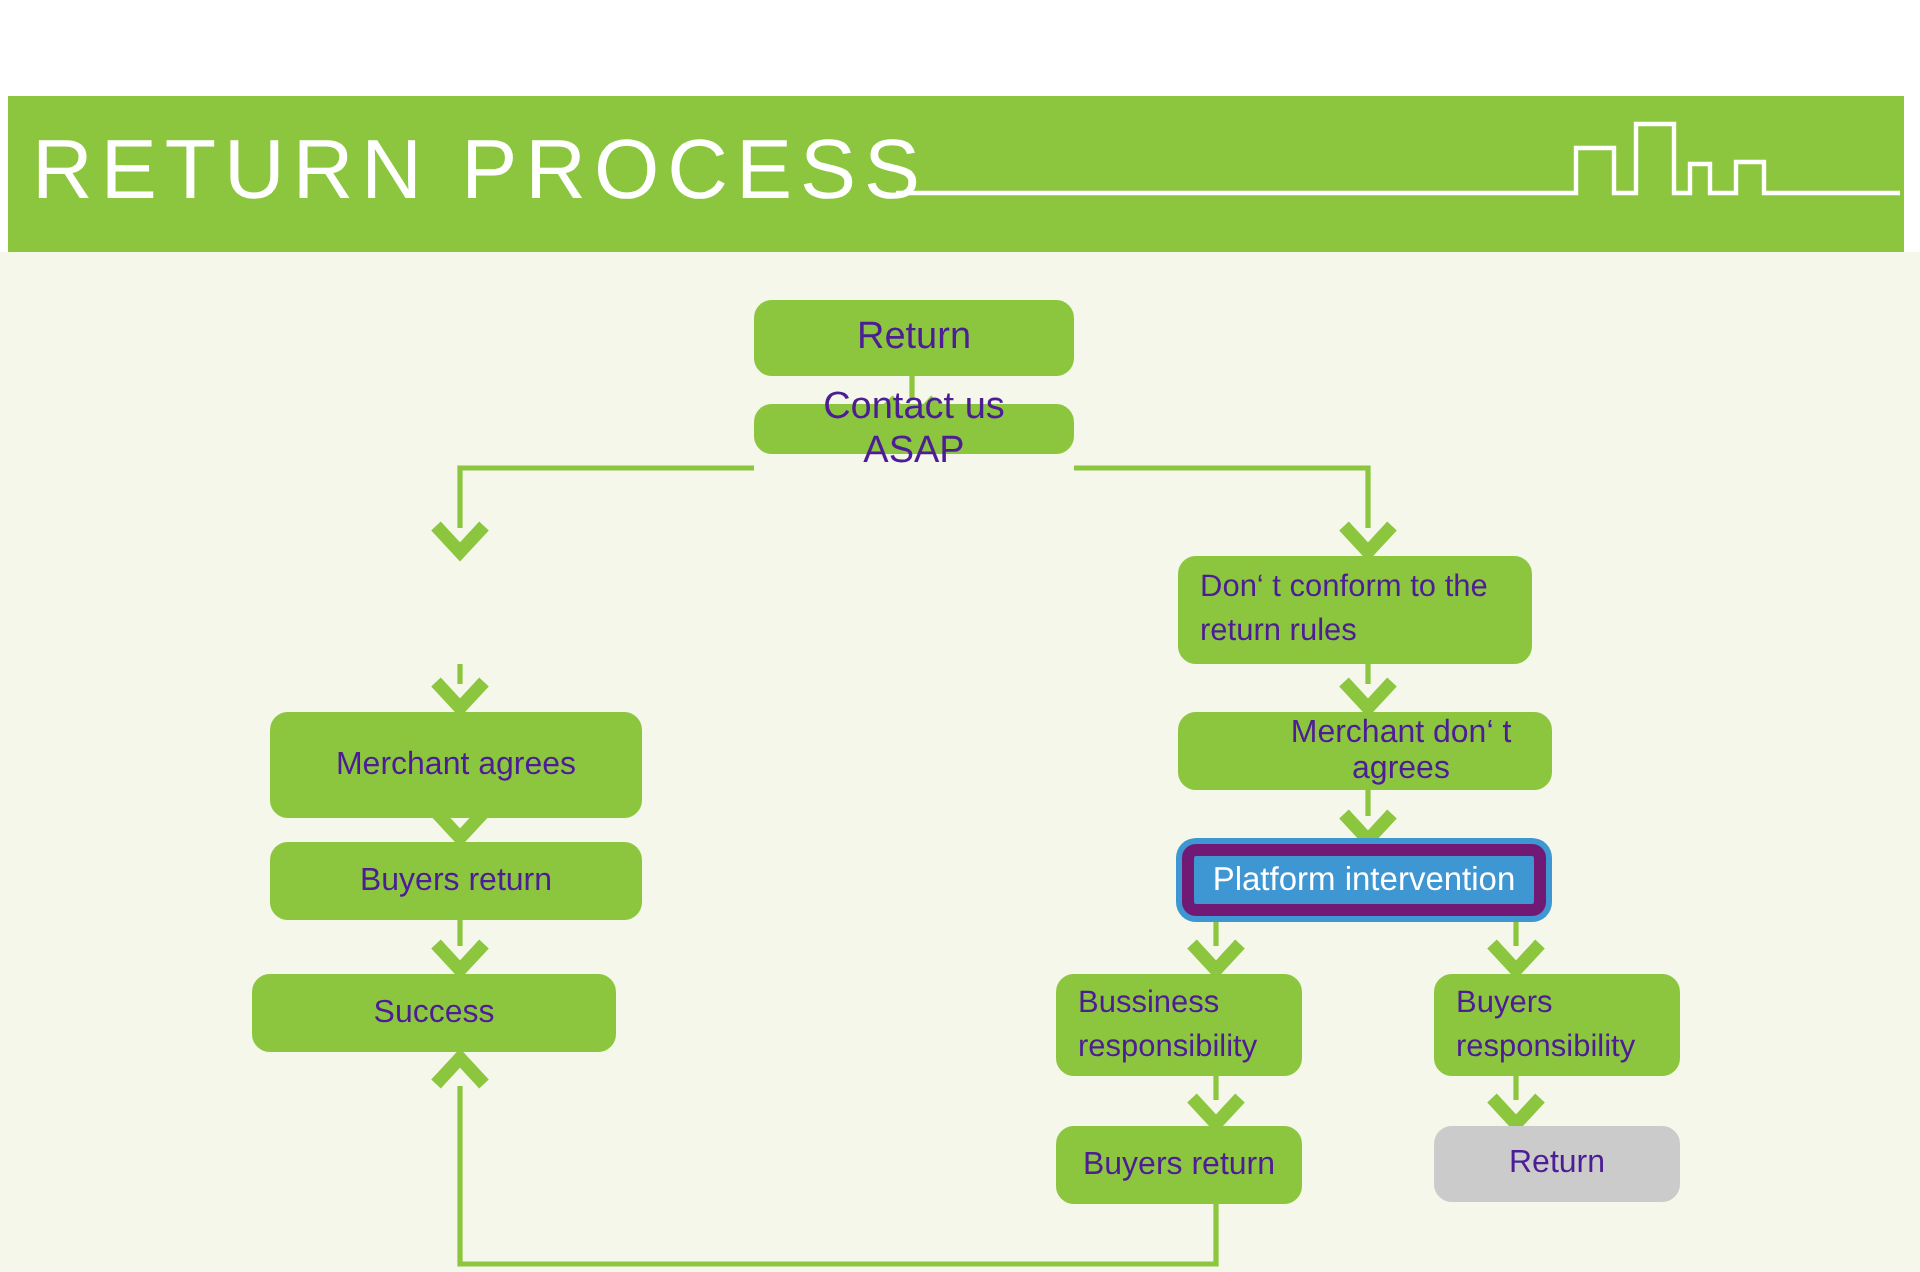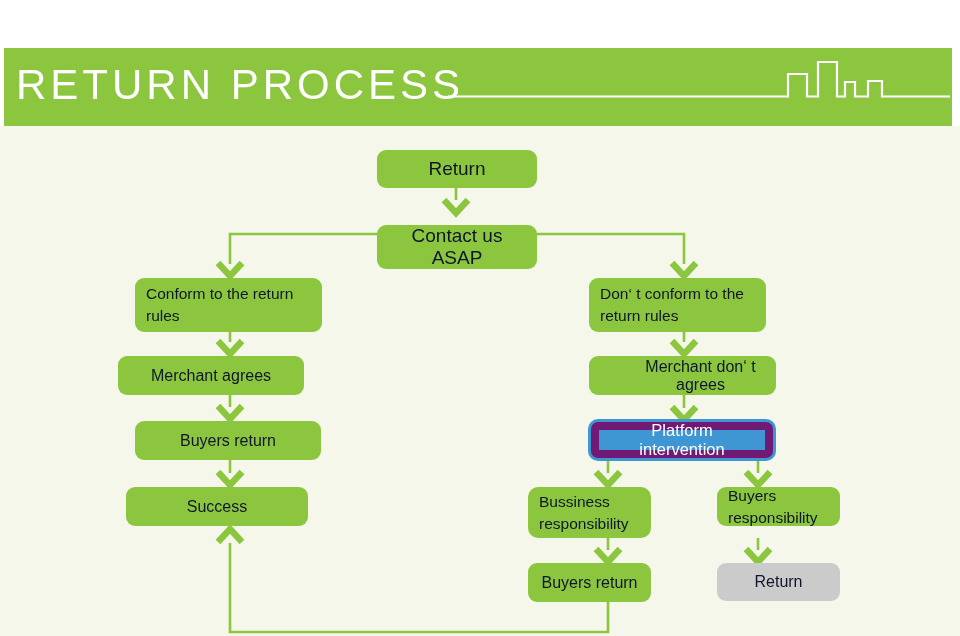--- a/index.html
+++ b/index.html
@@ -18,27 +18,27 @@
   
   .canvas-bg { position:absolute; left:0; top:82px; width:960px; height:550px; background:#f4f7e9; }
   .footer-strip { position:absolute; left:0; top:632px; width:960px; height:4px; background:#ffffff; }
 
   svg.overlay { position:absolute; left:0; top:0; width:960px; height:636px; pointer-events:none; }
   .cl  { stroke:#8cc63f; stroke-width:2.6; fill:none; }
   .ch  { stroke:#8cc63f; stroke-width:6.5; fill:none; stroke-linecap:butt; stroke-linejoin:miter; }
   .sky { stroke:#ffffff; stroke-width:2.2; fill:none; stroke-linejoin:miter; }
 
   
-  .node { position:absolute; background:#8cc63f; border-radius:9px; color:#0f172a;
+  .node { position:absolute; background:#8cc63f; border-radius:9px; color:#4c1d95;
           font-size:16px; display:flex; align-items:center; justify-content:center;
           text-align:center; padding:2px 8px; }
   .node.big  { font-size:19px; }
   .node.two  { justify-content:flex-start; text-align:left; padding:4px 11px;
                font-size:15.5px; line-height:1.4; }
-  .node.blue { background:#3e96d3; color:#ffffff; border:8px solid #701a75;
+  .node.blue { background:#3e96d3; color:#ffffff; border:6px solid #701a75;
                box-shadow:0 0 0 3px #3e96d3; font-size:16.5px; border-radius:7px; }
   .node.gray { background:#cbcbcb; }
 </style>
 </head>
 <body>
 
 <div class="page">
 
   <div class="header-bg"></div>
   <div class="canvas-bg"></div>
@@ -82,37 +82,36 @@
     <path class="ch" d="M596,505 L608,518 L620,505"></path>
     <path class="cl" d="M758,494 V506"></path>
     <path class="ch" d="M746,505 L758,518 L770,505"></path>
 
     <path class="cl" d="M608,558 V588 H230 V499"></path>
     <path class="ch" d="M218,498 L230,485 L242,498"></path>
   </svg>
 
   <div class="node big" style="left:377px; top:106px; width:160px; height:38px;">Return</div>
 
-  <div class="node big" style="left:377px; top:181px; width:160px; height:44px;">Contact us ASAP</div>
+  <div class="node big" style="left:377px; top:158px; width:160px; height:25px;">Contact us ASAP</div>
 
-  <div class="node two" style="left:135px; top:234px; width:187px; height:54px;">Conform to the return rules</div>
 
-  <div class="node" style="left:118px; top:312px; width:186px; height:39px;">Merchant agrees</div>
+  <div class="node" style="left:135px; top:312px; width:186px; height:53px;">Merchant agrees</div>
 
   <div class="node" style="left:135px; top:377px; width:186px; height:39px;">Buyers return</div>
 
   <div class="node" style="left:126px; top:443px; width:182px; height:39px;">Success</div>
 
   <div class="node two" style="left:589px; top:234px; width:177px; height:54px;">Don‘ t conform to the return rules</div>
 
   <div class="node" style="left:589px; top:312px; width:187px; height:39px;padding-left:44px;">Merchant don‘ t agrees</div>
 
   <div class="node blue" style="left:591px; top:378px; width:182px; height:36px;">Platform intervention</div>
 
-  <div class="node two" style="left:528px; top:443px; width:123px; height:51px;border-radius:10px;">Bussiness responsibility</div>
+  <div class="node two" style="left:528px; top:443px; width:123px; height:51px;">Bussiness responsibility</div>
 
-  <div class="node two" style="left:717px; top:443px; width:123px; height:39px;">Buyers responsibility</div>
+  <div class="node two" style="left:717px; top:443px; width:123px; height:51px;">Buyers responsibility</div>
 
   <div class="node" style="left:528px; top:519px; width:123px; height:39px;">Buyers return</div>
 
   <div class="node gray" style="left:717px; top:519px; width:123px; height:38px;">Return</div>
 
 </div>
 
 </body></html>

